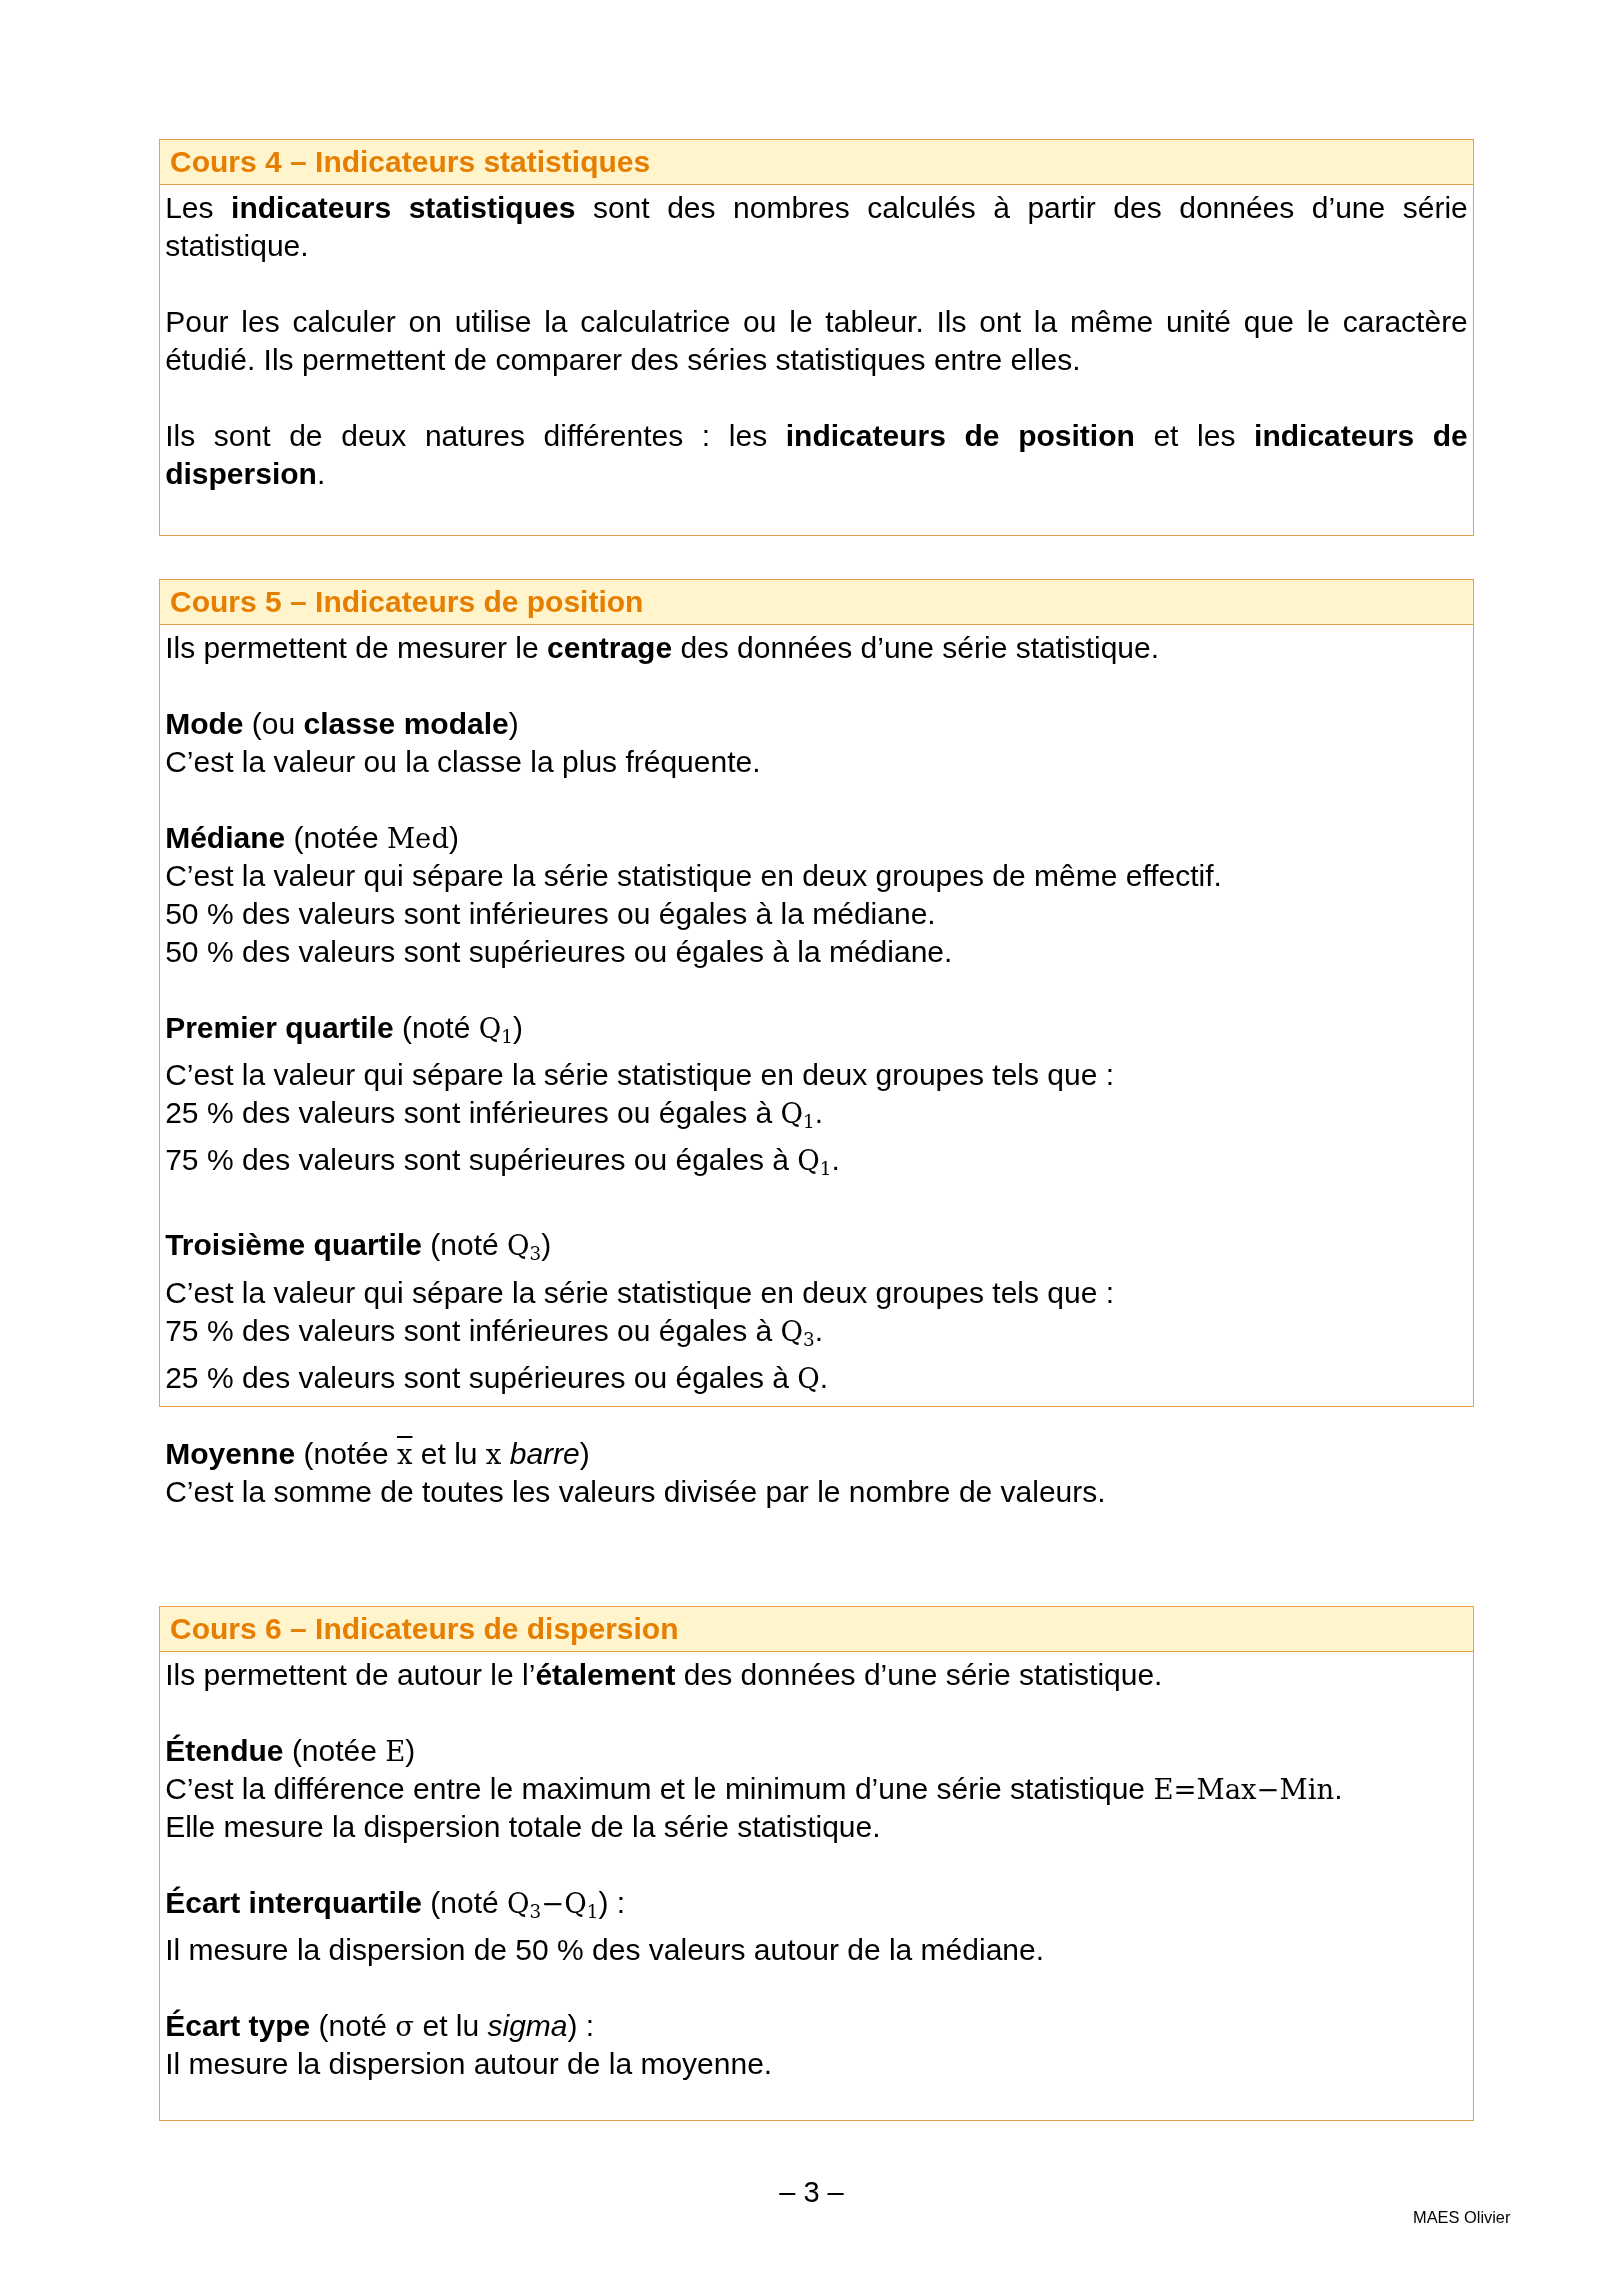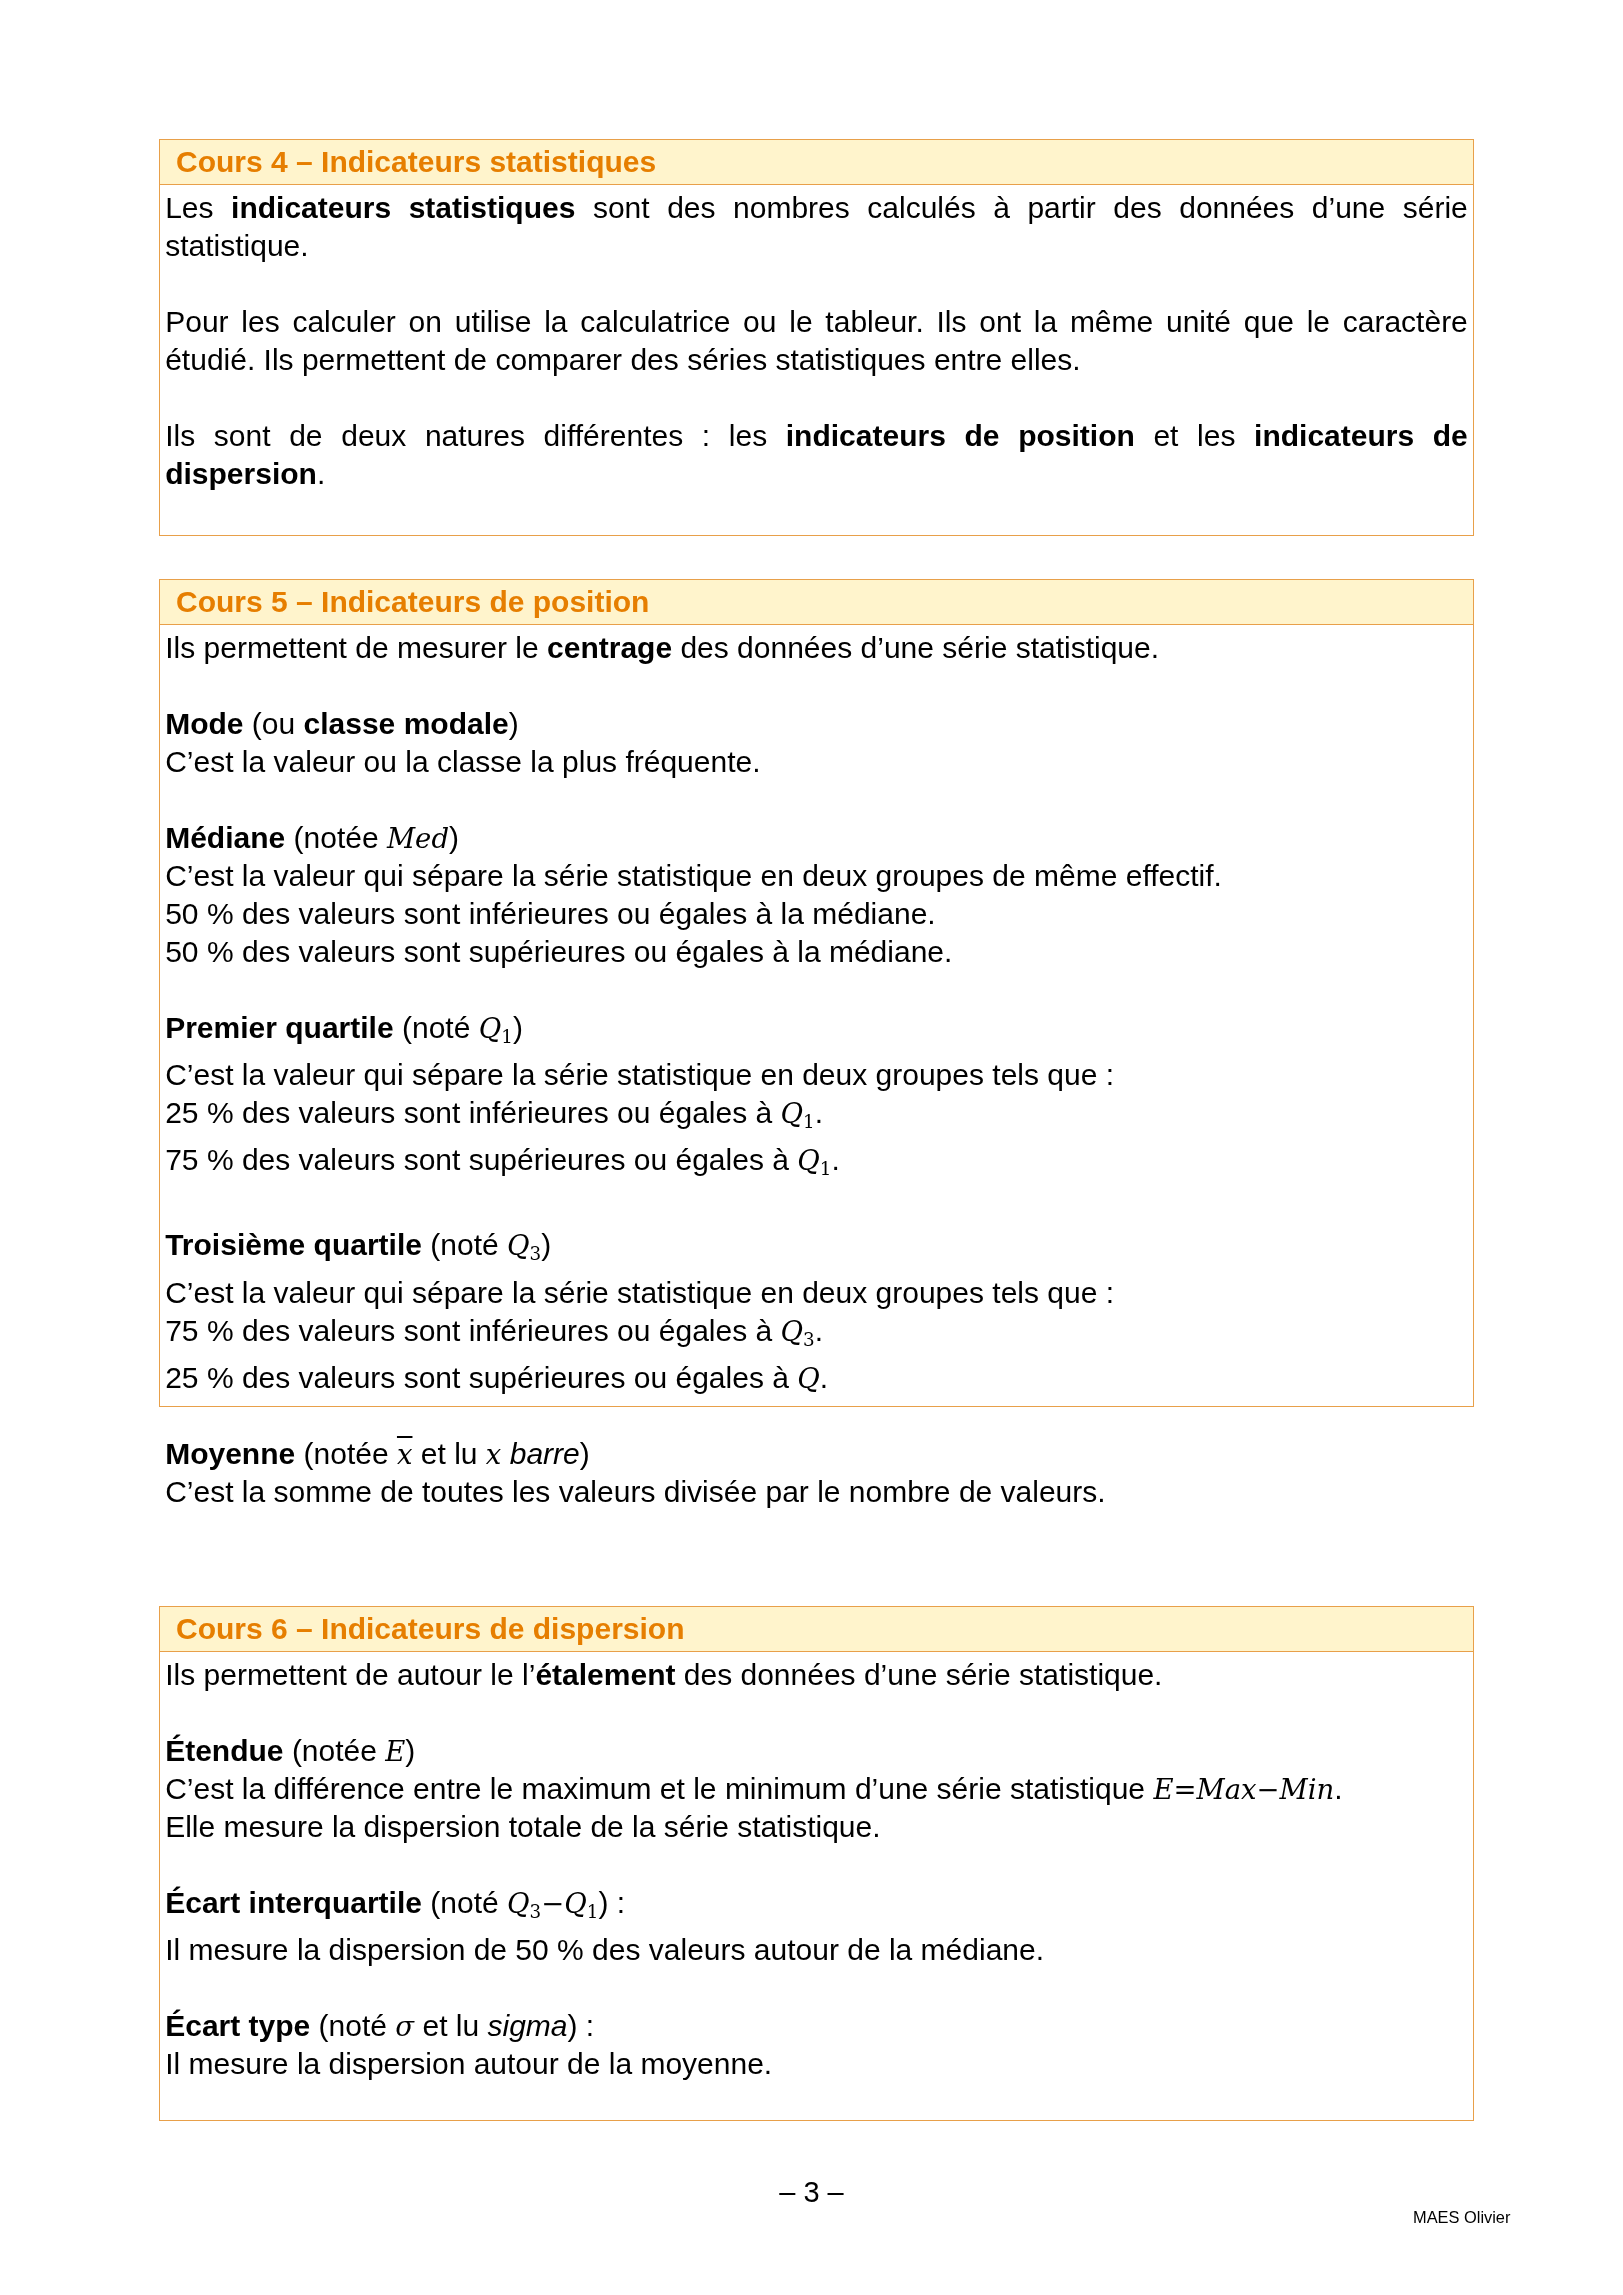--- a/index.html
+++ b/index.html
@@ -1,24 +1,24 @@
 <!DOCTYPE html>
 <html style="font-size:10.5px"><head>
 <meta charset="utf-8">
 <style>
   html, body { margin: 0; padding: 0; background: #ffffff; }
   body { width: 1623px; height: 2295px; position: relative; font-family: "Liberation Sans", sans-serif; color: #000; }
   .box { position: absolute; left: 159px; width: 1315px; border: 1.3px solid #e8a04a; box-sizing: border-box; background: #fff; }
-  .box-head { background: #fff4cc; border-bottom: 1.3px solid #e8a04a; height: 44px; line-height: 44px; padding-left: 16px; font-weight: bold; font-size: 30px; color: #e67e00; }
+  .box-head { background: #fff4cc; border-bottom: 1.3px solid #e8a04a; height: 44px; line-height: 44px; padding-left: 10px; font-weight: bold; font-size: 30px; color: #e67e00; }
   .box-body { padding: 3.9px 5.2px 0 5.2px; font-size: 30px; line-height: 38px; }
   .box-body p { margin: 0; }
   .gap { height: 38px; }
   .just { text-align: justify; text-align-last: left; }
   b { font-weight: bold; margin-top: 32px; }
-  .m { font-family: "DejaVu Serif", serif; font-style: italic; font-size: 27.5px; }
+  .m { font-family: "DejaVu Serif", serif; font-size: 27.5px; }
   .sub { font-family: "DejaVu Serif", serif; font-style: normal; font-size: 18.3px; vertical-align: -5.2px; }
   .xbar { text-decoration: overline; }
   .page-num { position: absolute; top: 2176px; left: 0; width: 1623px; text-align: center; font-size: 29px; }
   .author { position: absolute; top: 2208px; left: 1413px; font-size: 16.4px; }
 </style>
 </head>
 <body>
 
 <div class="box" style="top:139px;height:397px;">
   <div class="box-head">Cours 4 – Indicateurs statistiques</div>

